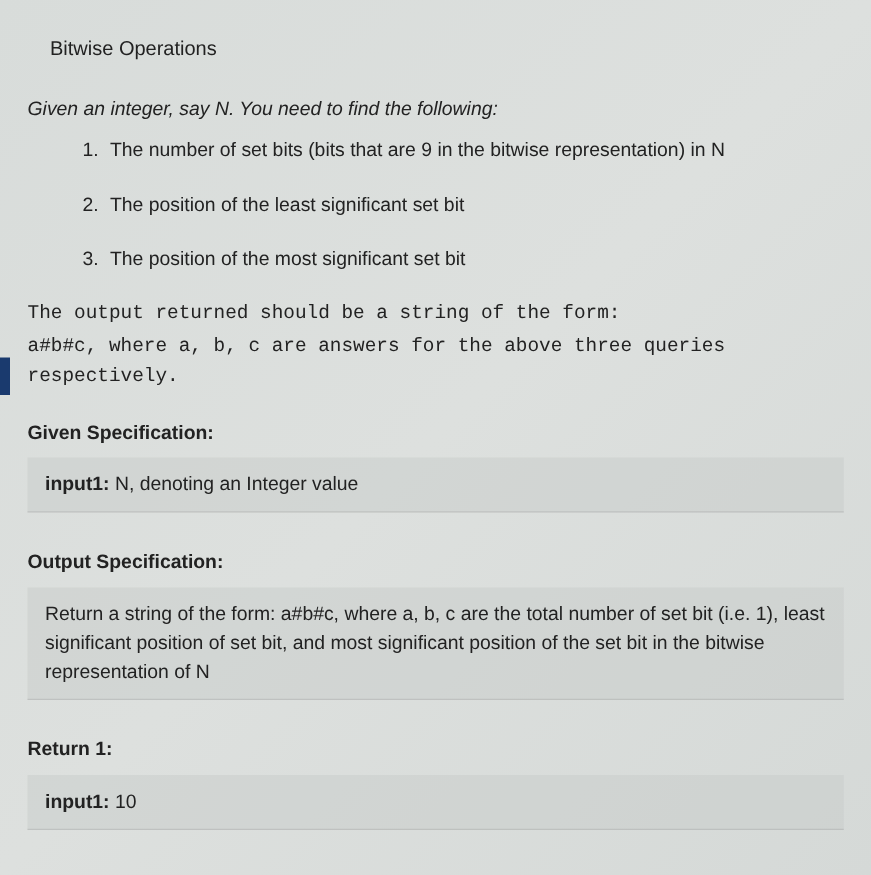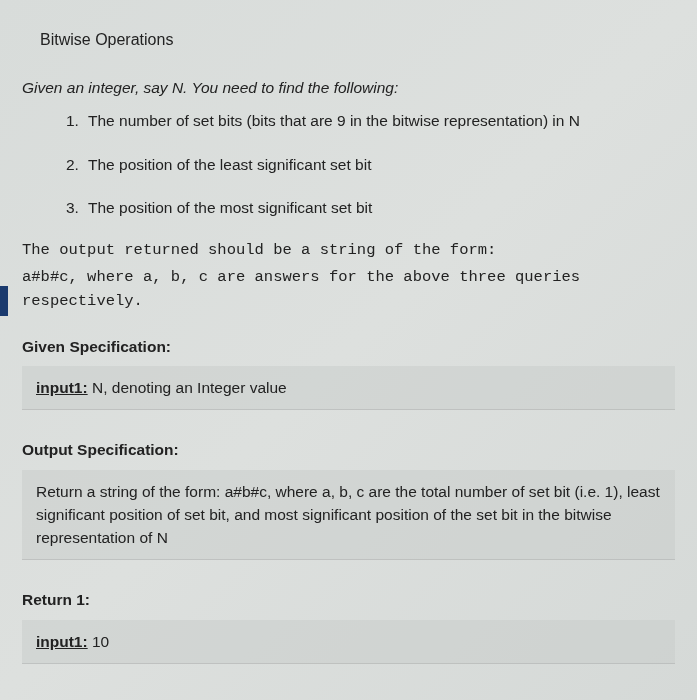--- a/index.html
+++ b/index.html
@@ -60,21 +60,20 @@
     .spec-box {
       background: rgba(200, 204, 202, 0.5);
       padding: 10px 14px;
       margin-left: -18px;
       margin-right: -10px;
       margin-bottom: 28px;
       border-bottom: 1px solid rgba(150,150,150,0.3);
     }
     .spec-box .label {
       font-weight: 700;
-      text-decoration: underline;
     }
     .side-marker {
       position: absolute;
       left: 0;
       top: 286px;
       width: 8px;
       height: 30px;
       background: #1a3a6e;
     }
   </style>

